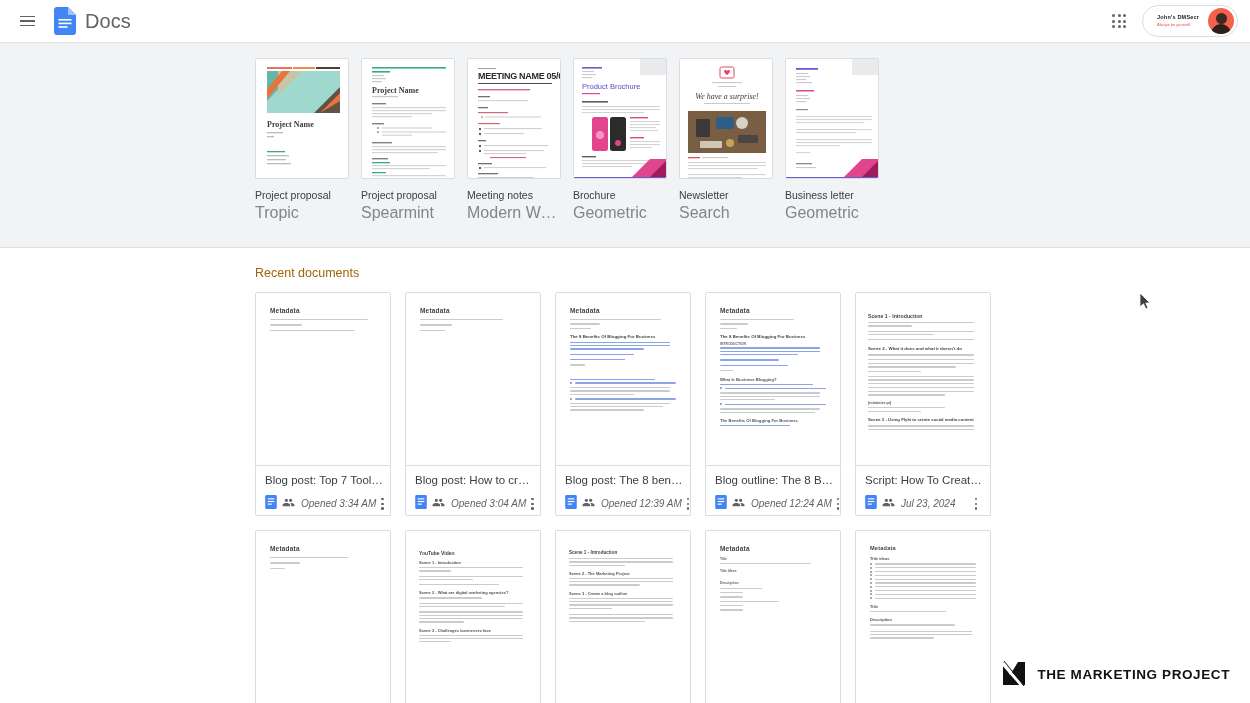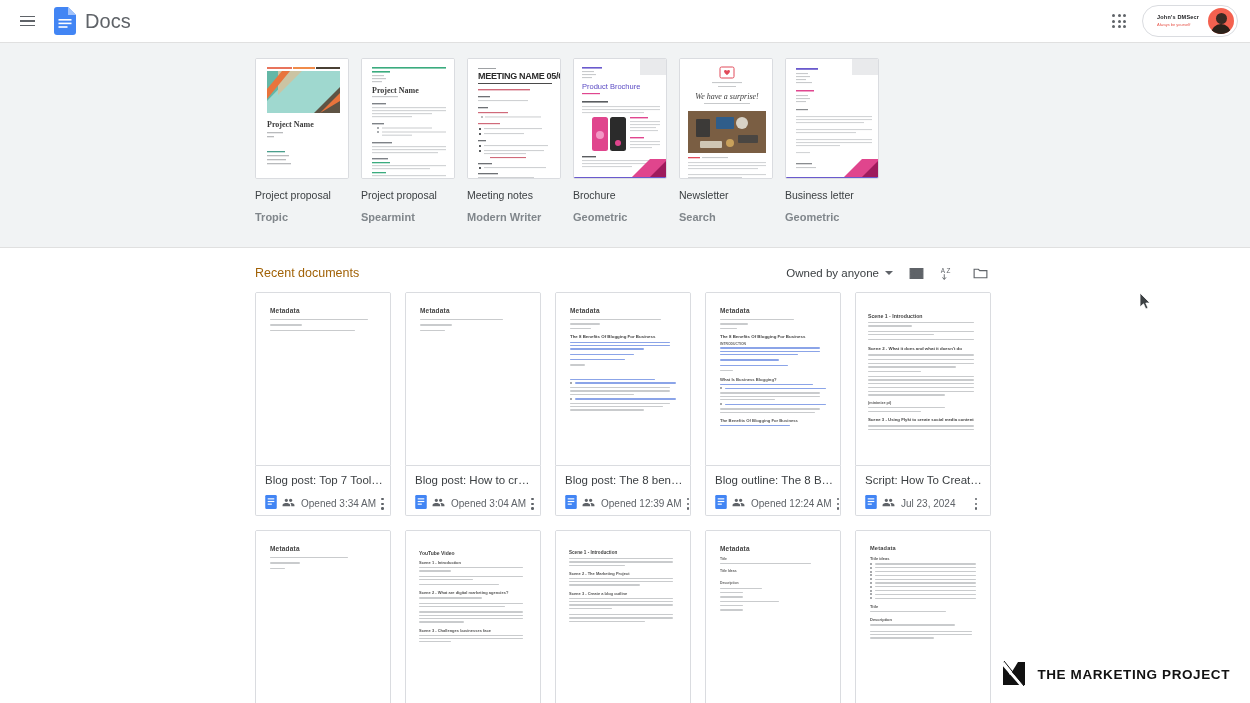--- a/index.html
+++ b/index.html
@@ -162,23 +162,23 @@
     border-radius: 2px;
     overflow: hidden;
     position: relative;
   }
   .tpl-label {
     font-size: 10.5px; color: #3c4043;
     margin-top: 10px; line-height: 1.25;
     white-space: nowrap; overflow: hidden; text-overflow: ellipsis;
   }
   .tpl-sub {
-    font-size: 11px; color: #80868b;
-    margin-top: 9px; line-height: 1.25;
-    white-space: nowrap; overflow: hidden; text-overflow: ellipsis; font-weight: bold;
+    font-size: 16px; color: #80868b;
+    margin-top: 1px; line-height: 1.25;
+    white-space: nowrap; overflow: hidden; text-overflow: ellipsis;
   }
 
   
   .plus-mark { position:absolute; left:50%; top:50%; transform: translate(-50%,-50%); }
 
   
   .recent-header {
     width: 740px; margin: 0 auto;
     display: flex; align-items: center;
     height: 44px; padding-top: 6px;
@@ -220,21 +220,21 @@
     background: #fff;
     padding: 8px 6px 8px 9px;
     height: 50px;
   }
   .doc-name {
     font-size: 11.5px; color: #3c4043;
     white-space: nowrap; overflow: hidden; text-overflow: ellipsis;
     line-height: 1.2;
   }
   .doc-sub {
-    display: flex; align-items: center; gap: 5px; margin-top: 7px;
+    display: flex; align-items: center; gap: 5px; margin-top: 7px; font-style: italic;
   }
   .doc-sub .time {
     font-size: 10px; color: #5f6368; white-space: nowrap;
     margin-left: 1px;
   }
   .doc-sub .kebab2 {
     margin-left: auto;
     width: 16px; height: 18px;
     display:flex; flex-direction:column; align-items:center; justify-content:center;
     gap: 2.2px; cursor:pointer;
@@ -522,43 +522,20 @@
       </div>
       <div class="tpl-label">Business letter</div>
       <div class="tpl-sub">Geometric</div>
     </div>
 
   </div>
 </div>
 
 <div class="recent-header">
   <div class="recent-title">Recent documents</div>
-  <div class="recent-right">
-    <div class="owner-sel">
-      <span>Owned by anyone</span>
-      <span class="caret-down"></span>
-    </div>
-    <div class="icon-btn">
-      <svg width="17" height="17" viewBox="0 0 24 24">
-        <path fill="#5f6368" d="M3 5h18v14H3zM3 9h18M3 13h18M9 5v14" stroke="#5f6368" stroke-width="1.6"></path>
-      </svg>
-    </div>
-    <div class="icon-btn">
-      <svg width="17" height="17" viewBox="0 0 24 24">
-        <text x="1" y="11" font-family="Liberation Sans, sans-serif" font-size="9" fill="#5f6368">A</text>
-        <text x="9" y="11" font-family="Liberation Sans, sans-serif" font-size="9" fill="#5f6368">Z</text>
-        <path d="M6 13v7M3.5 17.5L6 20.5l2.5-3" stroke="#5f6368" stroke-width="1.3" fill="none"></path>
-      </svg>
-    </div>
-    <div class="icon-btn">
-      <svg width="17" height="17" viewBox="0 0 24 24">
-        <path d="M3 6h6l2 2h10v10H3z" stroke="#5f6368" stroke-width="1.6" fill="none"></path>
-      </svg>
-    </div>
-  </div>
 </div>
 
 <div class="doc-grid">
 
   <div class="doc-card">
     <div class="doc-thumb">
       <div class="page">
         <div class="title">Metadata</div>
         <div class="row" style="width:92%"></div>
         <div class="row" style="width:30%;margin-top:4px"></div>

